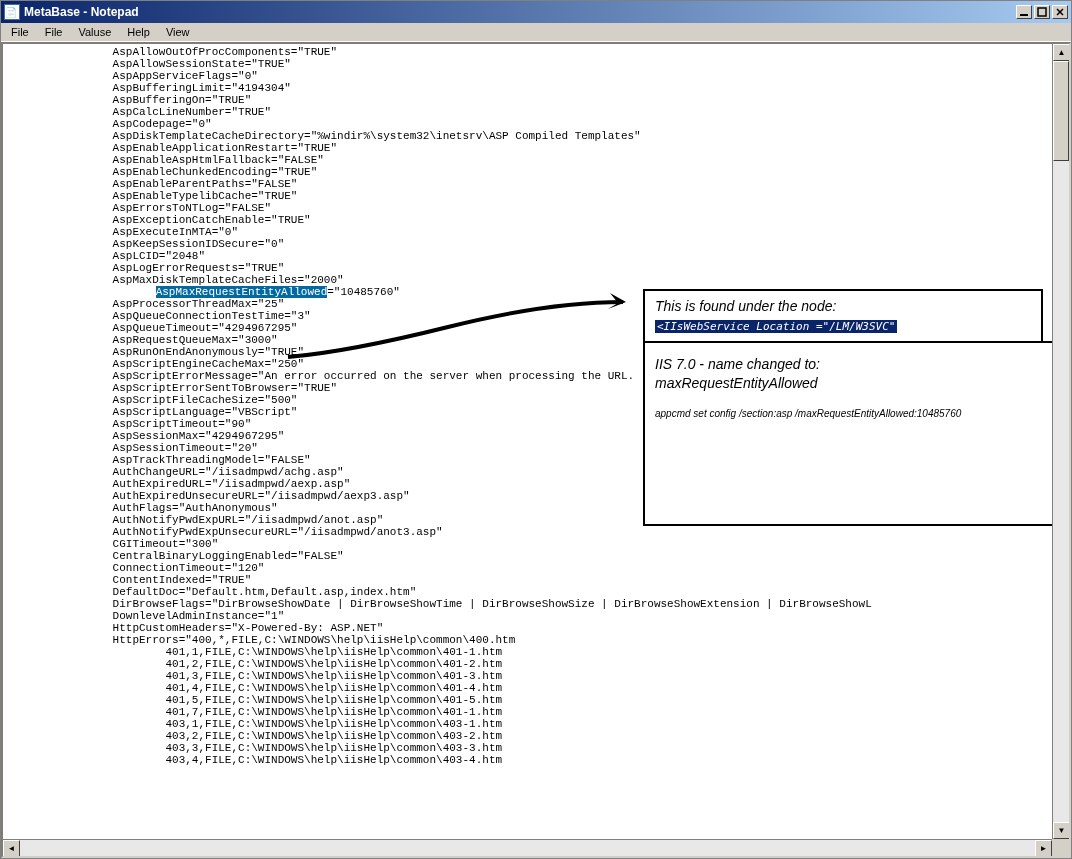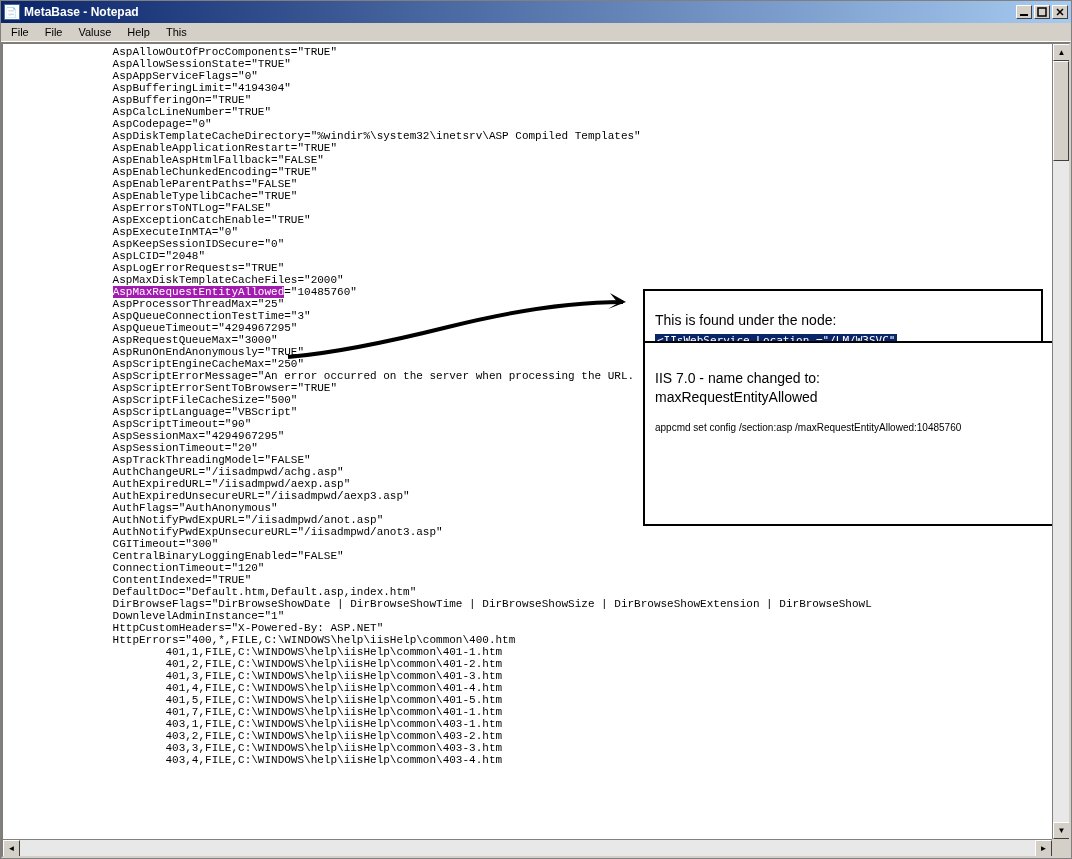--- a/index.html
+++ b/index.html
@@ -52,21 +52,21 @@
   }
   .text-content {
     position: absolute; inset: 0;
     font-family: "Lucida Console", "Courier New", monospace;
     font-size: 11px; line-height: 12px;
     white-space: pre; color: #000;
     padding: 2px 4px;
     overflow: hidden;
   }
   .highlighted {
-    background: #a21caf; color: #fff;
+    background: #0369a1; color: #fff; margin-left: 43px;
   }
   .scrollbar-v {
     position: absolute; right: 0; top: 0; bottom: 17px;
     width: 17px; background: #d4d0c8;
     border-left: 1px solid #808080;
     display: flex; flex-direction: column;
   }
   .scrollbar-h {
     position: absolute; left: 0; right: 17px; bottom: 0;
     height: 17px; background: #d4d0c8;
@@ -92,22 +92,23 @@
   .scroll-corner {
     position: absolute; right: 0; bottom: 0;
     width: 17px; height: 17px; background: #d4d0c8;
   }
   .callout {
     position: absolute;
     background: #fff;
     border: 2px solid #000;
     font-family: "Segoe UI", Arial, sans-serif;
     font-size: 14px;
-    padding: 20px 10px;
+    padding: 6px 10px;
     line-height: 1.35;
+    font-style: italic;
   }
   .callout1 { top: 245px; left: 640px; width: 400px; }
   .callout2 { top: 297px; left: 640px; width: 464px; height: 185px; }
   .callout .hl { background: #0a246a; color: #fff; font-family: "Lucida Console", monospace; font-size: 11px; padding: 0 2px; }
   .callout .cmd { font-family: Arial, sans-serif; font-size: 10px; }
   .arrow-svg {
     position: absolute;
     top: 243px; left: 275px;
     width: 370px; height: 75px;
     pointer-events: none;
@@ -138,21 +139,21 @@
           </svg>
       </div>
     </div>
   </div>
 
   <div class="menubar">
     <div class="menu-item">File</div>
     <div class="menu-item">File</div>
     <div class="menu-item">Valuse</div>
     <div class="menu-item">Help</div>
-    <div class="menu-item">This</div>
+    <div class="menu-item">View</div>
   </div>
 
   <div class="content-area">
     <div class="text-content" id="text-content">                AspAllowOutOfProcComponents="TRUE"
                 AspAllowSessionState="TRUE"
                 AspAppServiceFlags="0"
                 AspBufferingLimit="4194304"
                 AspBufferingOn="TRUE"
                 AspCalcLineNumber="TRUE"
                 AspCodepage="0"

